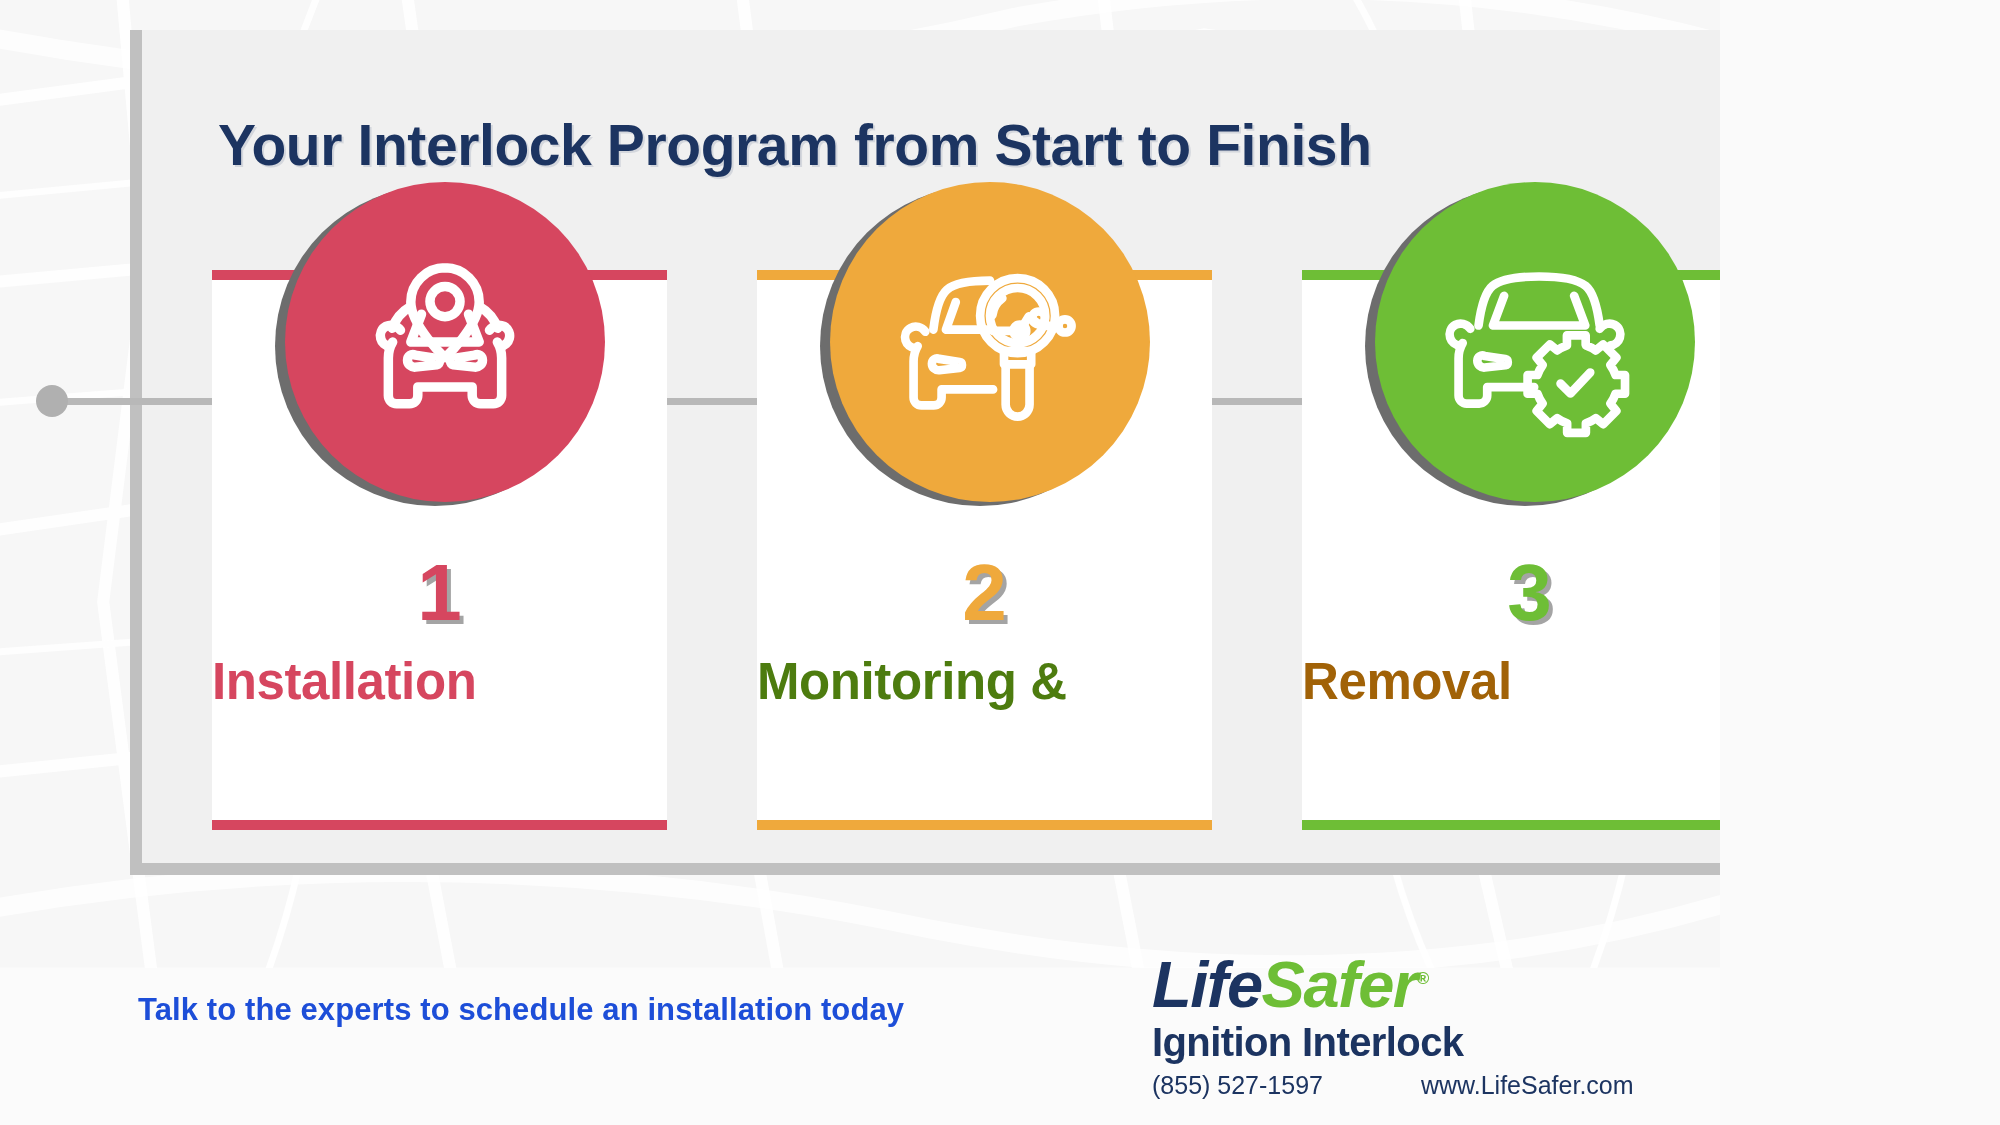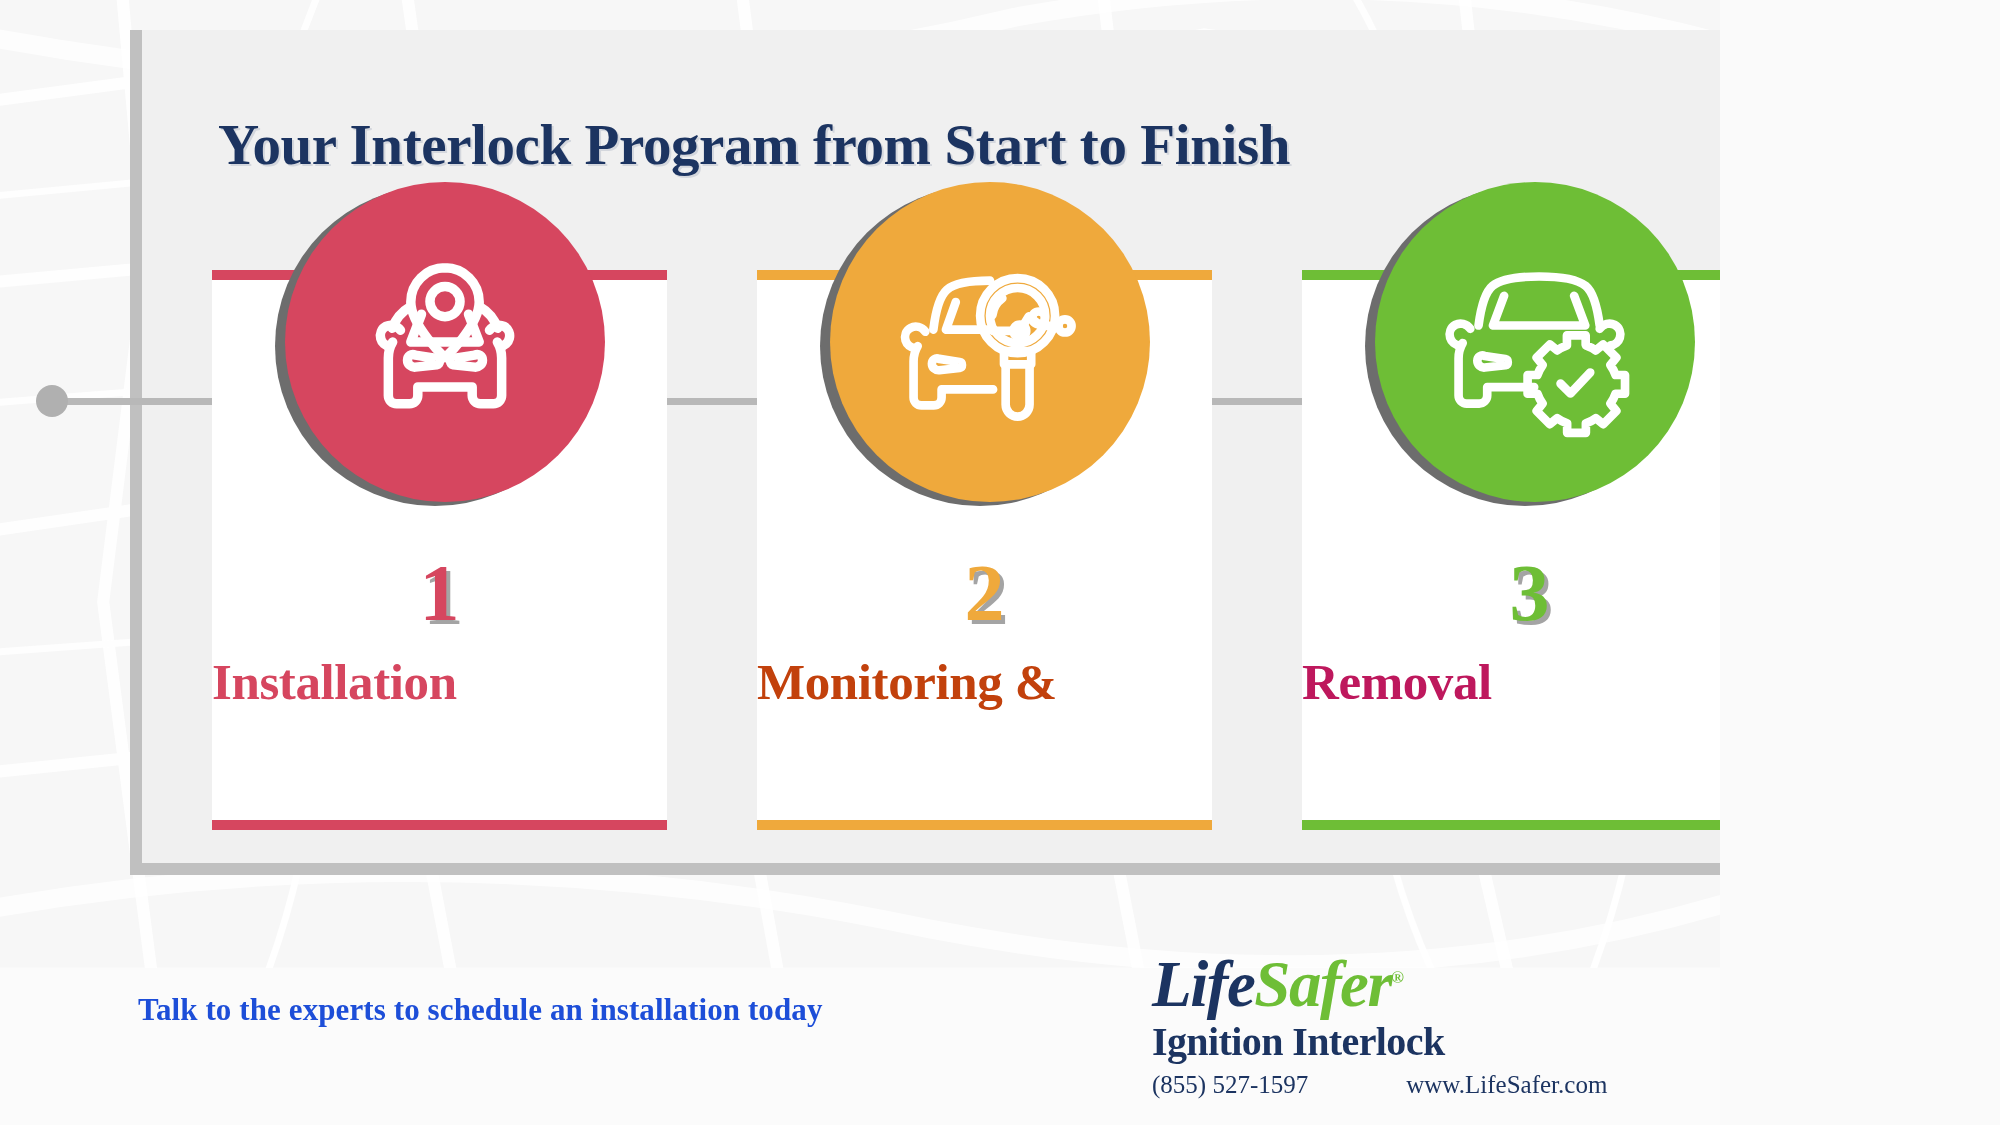--- a/index.html
+++ b/index.html
@@ -15,21 +15,20 @@
     position: relative;
   }
 
   #stage {
     position: absolute;
     inset: 0;
     width: 1720px;
     height: 1125px;
     background: #fbfbfb;
     overflow: hidden;
-    font-family: Liberation Serif, serif;
   }
 
   
   .map-bg {
     position: absolute;
     inset: 0;
     z-index: 0;
     pointer-events: none;
   }
 
@@ -343,21 +342,21 @@
               <circle cx="73.6" cy="38.3" r="3.1" fill="none"></circle>
               <circle cx="86.4" cy="42.2" r="3.2"></circle>
               <path d="M83.2 42.2 h-1.6"></path>
               <path d="M56.8 54.4 h13.2 v6.4 H56.8 Z"></path>
               <path d="M57.6 60.8 h11.6 v19.6 c0 3.2-2.6 5.8-5.8 5.8 -3.2 0-5.8-2.6-5.8-5.8 Z"></path>
             </g>
           </svg>
         </div>
       </div>
       <div class="step-num" style="color:#efa93c">2</div>
-      <div class="step-label" style="color:#c2410c">
+      <div class="step-label" style="color:#4d7c0f">
         <div>Monitoring &amp;</div>
       </div>
       <div class="botbar" style="background:#efa93c"></div>
     </div>
 
     <div class="card">
       <div class="topbar" style="background:#6ebe36"></div>
       <div class="badge-wrap">
         <div class="badge-shadow"></div>
         <div class="badge" style="background:#6ebe36">
@@ -369,21 +368,21 @@
               <path d="M81.4 43.6 c1.8-2.5 4.9-3.2 7.3-1.9 2.3 1.2 3.2 3.9 2.5 6.2 -.6 2-2.4 3.5-4.5 3.7"></path>
               <path d="M14.9 50.5 c-1.3 2.2-2 4.9-2 7.5 V76 c0 2.1 1.7 3.9 3.9 3.9 h6.1 c2.1 0 3.9-1.7 3.9-3.9 v-4.1 h22.8"></path>
               <path d="M25.6 56.8 l10 1.5 c1.6 .3 1.6 2.7 0 3 l-10 1.1 c-1.9 .2-3.6-1.4-3.6-3.3 0-1.8 1.7-3.1 3.6-2.3 Z"></path>
               <path d="M74.6 51.2 v-4.4 h-9.1 v4.8 c-1.7 .6-3.3 1.4-4.7 2.5 l-3.6-2.9 -6.4 6.4 2.9 3.6 c-1.1 1.5-1.9 3.1-2.5 4.8 H46.4 v9.1 h4.8 c.6 1.7 1.4 3.3 2.5 4.8 l-2.9 3.6 6.4 6.4 3.6-2.9 c1.5 1.1 3.1 1.9 4.8 2.5 v4.6 h9.1 v-4.6 c1.7-.6 3.3-1.4 4.8-2.5 l3.6 2.9 6.4-6.4 -2.9-3.6 c1.1-1.5 1.9-3.1 2.5-4.8 h4.6 v-9.1 h-4.6 c-.6-1.7-1.4-3.3-2.5-4.8 l2.9-3.6 -6.4-6.4 -3.6 2.9 c-1.5-1.1-3.1-1.9-4.8-2.5 Z"></path>
               <path d="M62.4 70.2 l4.8 4.8 9.6-10.2"></path>
             </g>
           </svg>
         </div>
       </div>
       <div class="step-num" style="color:#6ebe36">3</div>
-      <div class="step-label" style="color:#be185d">
+      <div class="step-label" style="color:#a16207">
         <div>Removal</div>
       </div>
       <div class="botbar" style="background:#6ebe36"></div>
     </div>
 
   </div>
 
   <div class="cta">Talk to the experts to schedule an installation today</div>
 
   <div class="logo">

